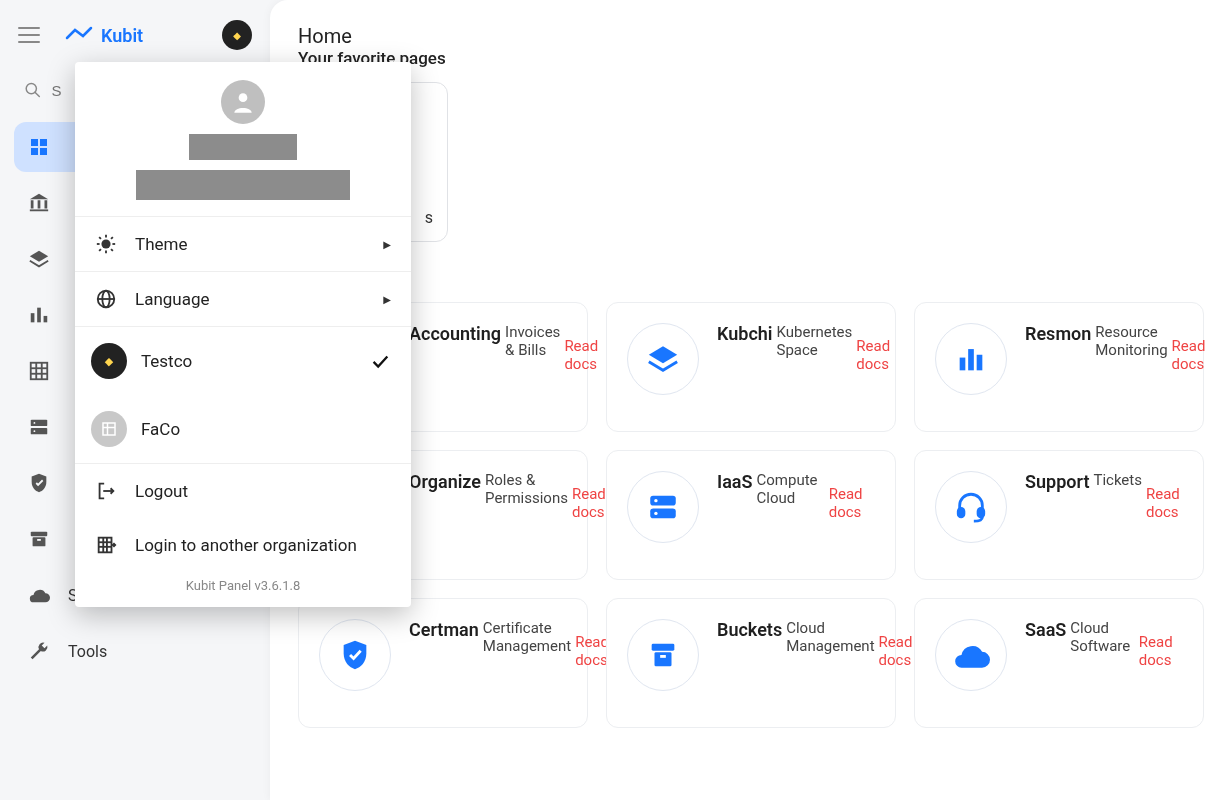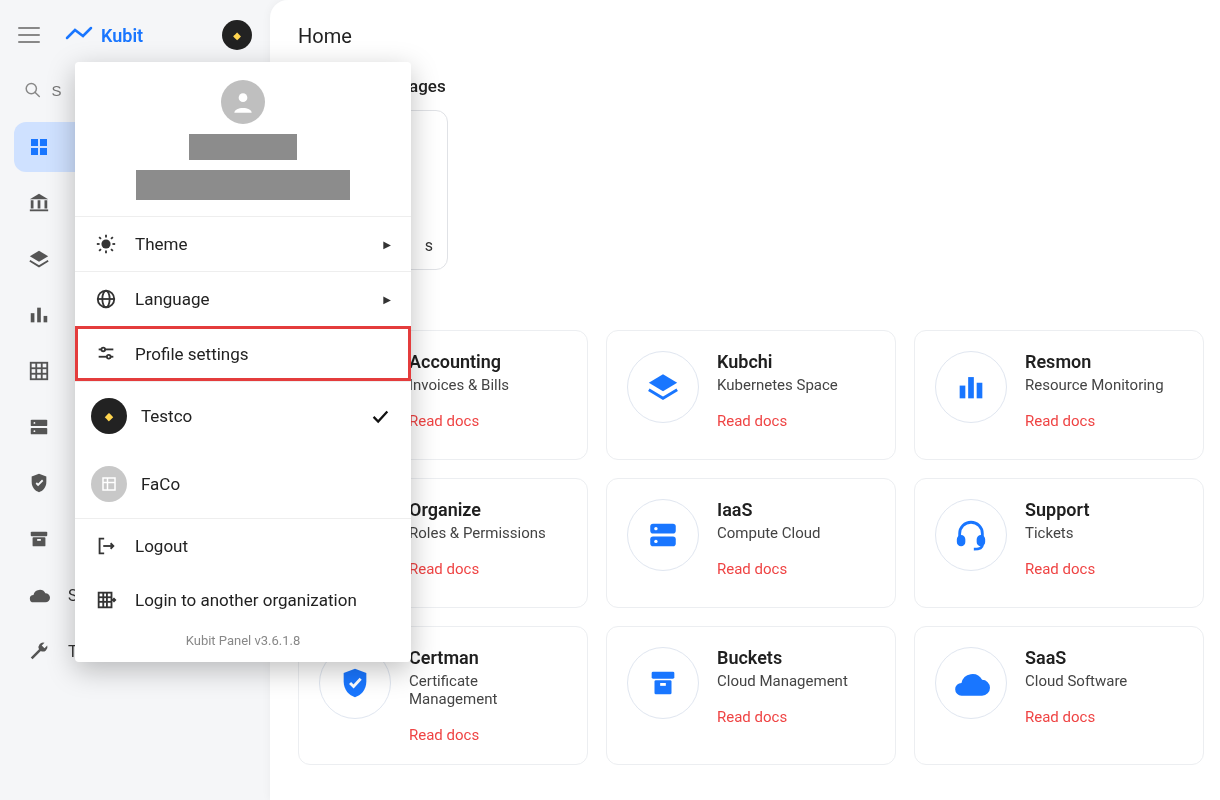--- a/index.html
+++ b/index.html
@@ -17,27 +17,27 @@
   .search-row { display: flex; align-items: center; gap: 10px; padding: 10px 10px; border-radius: 10px; }
   .search-row input { border: none; background: transparent; font-size: 15px; outline: none; width: 100%; color: #666; }
   .nav { display: flex; flex-direction: column; gap: 6px; margin-top: 8px; }
   .nav-item { display: flex; align-items: center; gap: 18px; padding: 14px 14px; border-radius: 12px; color: #333; font-size: 16px; cursor: pointer; }
   .nav-item.active { background: #cfe1ff; }
   .nav-item .ic { width: 22px; height: 22px; display: flex; align-items: center; justify-content: center; color: #555; }
   .nav-item.active .ic { color: #1976ff; }
 
   
   .main { flex: 1; background: #fff; border-radius: 18px 0 0 0; padding: 24px 28px; overflow-y: auto; position: relative; box-shadow: 0 0 10px rgba(0,0,0,0.05); }
-  .page-title { font-size: 20px; font-weight: 400; color: #222; margin-bottom: 28px; }
+  .page-title { font-size: 20px; font-weight: 400; color: #222; }
   .section-title { font-size: 17px; font-weight: 500; margin-bottom: 14px; color: #222; }
   .fav-card { width: 150px; height: 160px; border: 1px solid #e0e2e6; border-radius: 12px; display: flex; flex-direction: column; justify-content: flex-end; padding: 14px; font-size: 16px; color: #333; }
   .grid { display: grid; grid-template-columns: repeat(3, 290px); gap: 18px; margin-bottom: 20px; }
   .card { border: 1px solid #eceef1; border-radius: 12px; padding: 20px 20px 20px 20px; display: flex; gap: 18px; align-items: flex-start; background: #fff; min-height: 130px; }
   .card .icon-circle { width: 72px; height: 72px; border-radius: 50%; border: 1px solid #e0e6f0; display: flex; align-items: center; justify-content: center; color: #1976ff; flex: none; }
-  .card .ctext { display: flex; flex-direction: column; gap: 4px; }
+  .card .ctext { display: flex; flex-direction: row; gap: 4px; }
   .card .ctitle { font-size: 18px; font-weight: 600; color: #1f1f1f; }
   .card .csub { font-size: 15px; color: #444; }
   .card .link { color: #ef4444; font-size: 15px; margin-top: 14px; cursor: pointer; }
 
   
   .menu { position: absolute; left: 75px; top: 62px; width: 336px; background: #fff; border-radius: 4px; box-shadow: 0 8px 28px rgba(0,0,0,0.25); z-index: 50; padding-bottom: 8px; }
   .menu-head { display: flex; flex-direction: column; align-items: center; padding: 18px 0 16px 0; gap: 10px; }
   .menu-head .avatar { width: 44px; height: 44px; border-radius: 50%; background: #bfbfbf; display: flex; align-items: center; justify-content: center; }
   .menu-head .bar1 { width: 108px; height: 26px; background: #8c8c8c; }
   .menu-head .bar2 { width: 214px; height: 30px; background: #8c8c8c; }
@@ -351,29 +351,20 @@
     <div class="menu-item">
       <svg width="22" height="22" viewBox="0 0 24 24" fill="none" stroke="#333" stroke-width="2">
           <circle cx="12" cy="12" r="9"></circle>
           <ellipse cx="12" cy="12" rx="4" ry="9"></ellipse>
           <line x1="3" y1="12" x2="21" y2="12"></line>
         </svg>
       <span>Language</span>
       <span class="arrow">▶</span>
     </div>
 
-    <div class="menu-item highlight">
-      <svg width="22" height="22" viewBox="0 0 24 24" fill="none" stroke="#333" stroke-width="2">
-          <line x1="4" y1="7" x2="20" y2="7"></line>
-          <circle cx="9" cy="7" r="2" fill="#fff"></circle>
-          <line x1="4" y1="15" x2="20" y2="15"></line>
-          <circle cx="15" cy="15" r="2" fill="#fff"></circle>
-        </svg>
-      <span>Profile settings</span>
-    </div>
 
     <div class="menu-item">
       <div class="org-icon">◆</div>
       <span>Testco</span>
       <span class="check">
           <svg width="22" height="22" viewBox="0 0 24 24" fill="none" stroke="#111" stroke-width="2.5">
             <path d="M5 13 L10 18 L20 7"></path>
           </svg>
         </span>
     </div>

